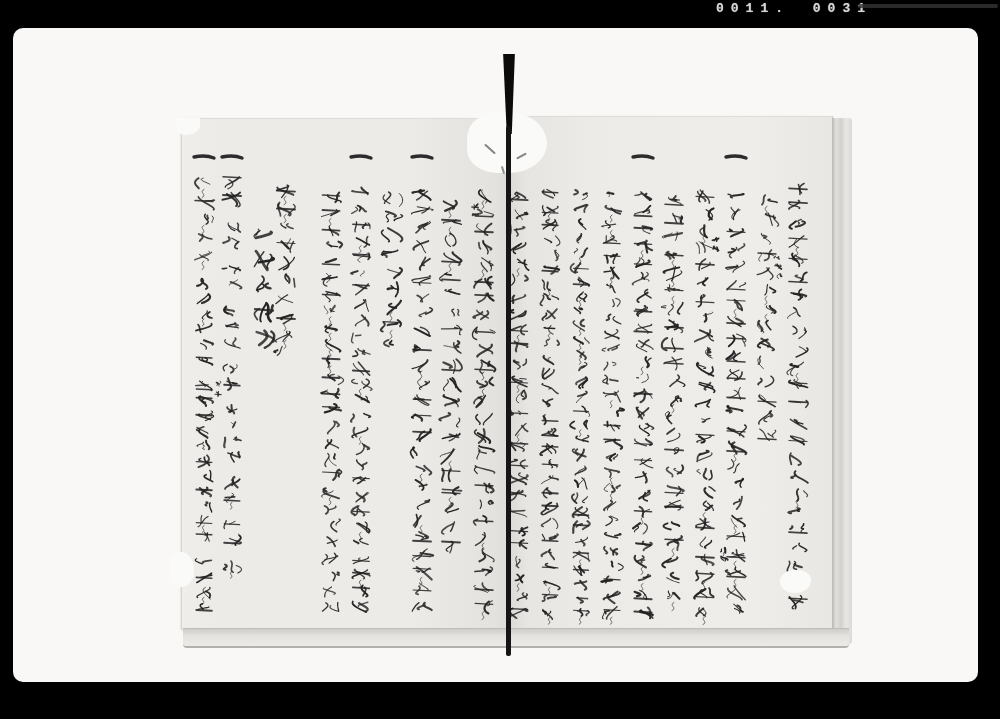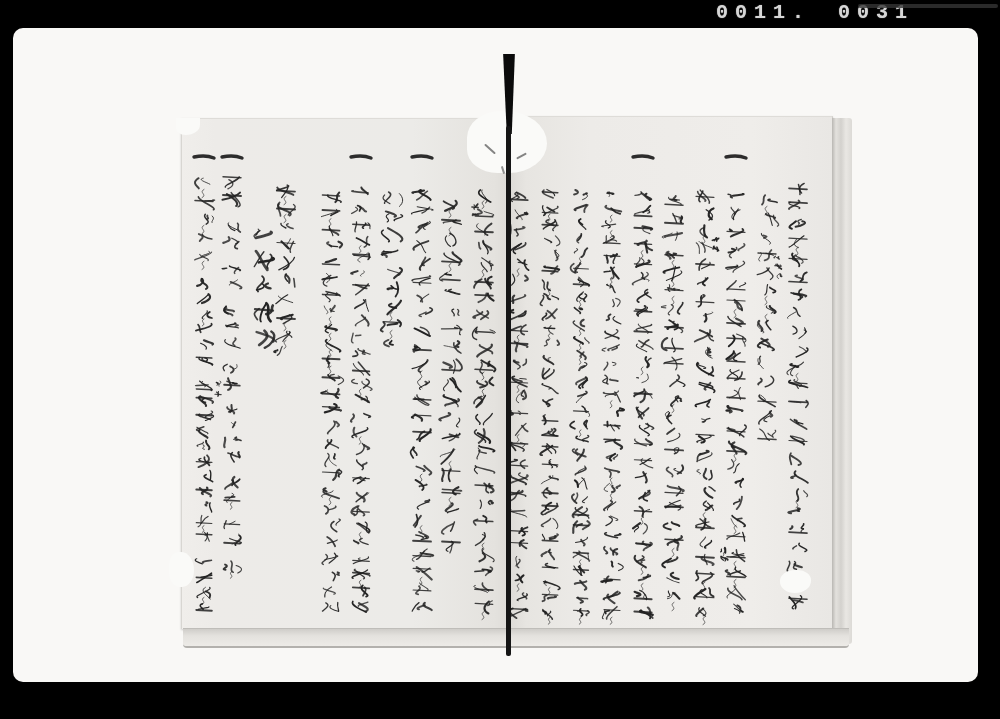--- a/index.html
+++ b/index.html
@@ -1,21 +1,21 @@
 <!DOCTYPE html>
 <html><head>
 <meta charset="utf-8">
 <style>
   html,body{margin:0;padding:0;background:#000;}
   .stage{position:relative;width:1000px;height:719px;background:#000;overflow:hidden;
          font-family:"Liberation Sans",sans-serif;}
   
   .film-label{position:absolute;left:716px;top:1px;height:18px;
     font-family:"Liberation Mono","DejaVu Sans Mono",monospace;
-    font-size:20px;font-weight:bold;letter-spacing:7px;word-spacing:8px;
+    font-size:13px;font-weight:bold;letter-spacing:7px;word-spacing:8px;
     color:#d6d6d6;text-shadow:0 0 1px #9a9a9a;}
   .film-edge-streak{position:absolute;left:858px;top:4px;width:140px;height:4px;
     background:#343434;opacity:.8;border-radius:2px;}
   
   .mat{position:absolute;left:13px;top:28px;width:965px;height:654px;
     background:#f9f8f6;border-radius:10px;}
   
   .page{position:absolute;box-shadow:0 1px 2px rgba(0,0,0,.18);}
   .page svg{position:absolute;left:0;top:0;width:100%;height:100%;}
   .page-left{left:168px;top:90px;width:329px;height:510px;

